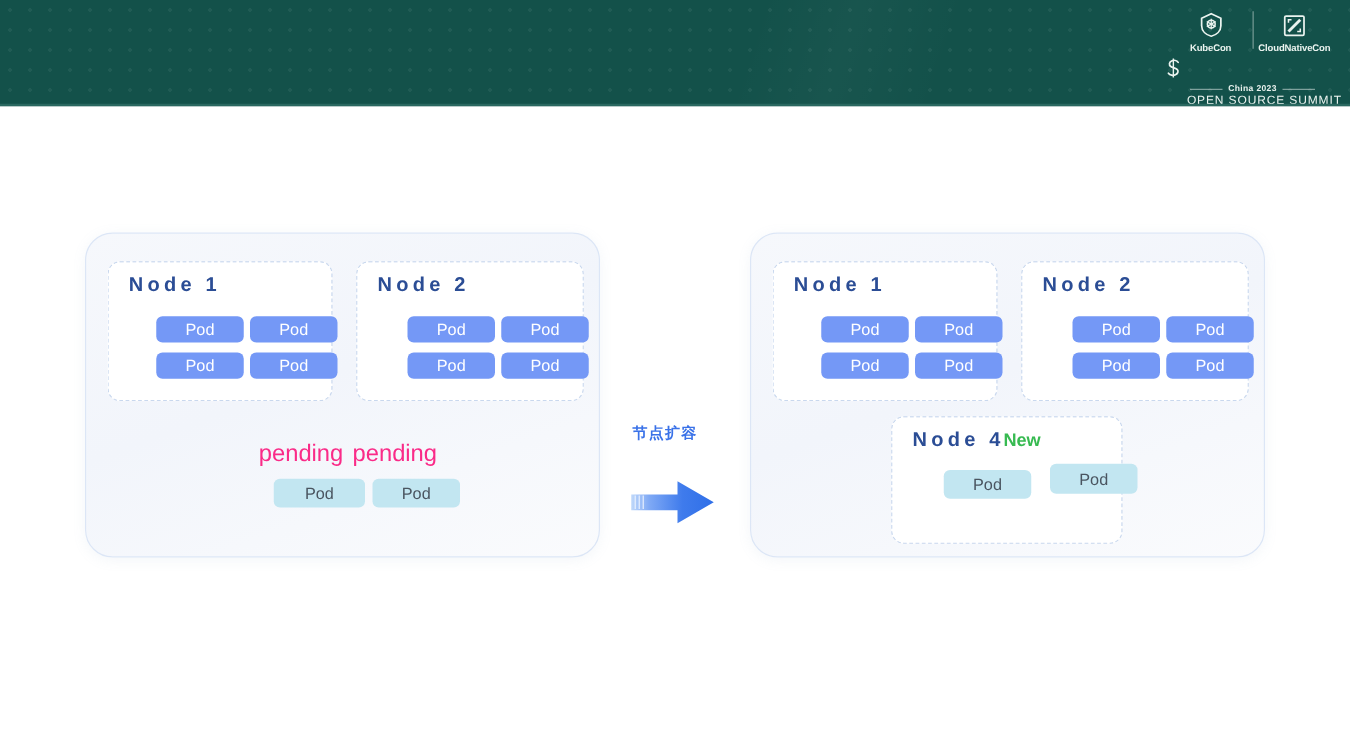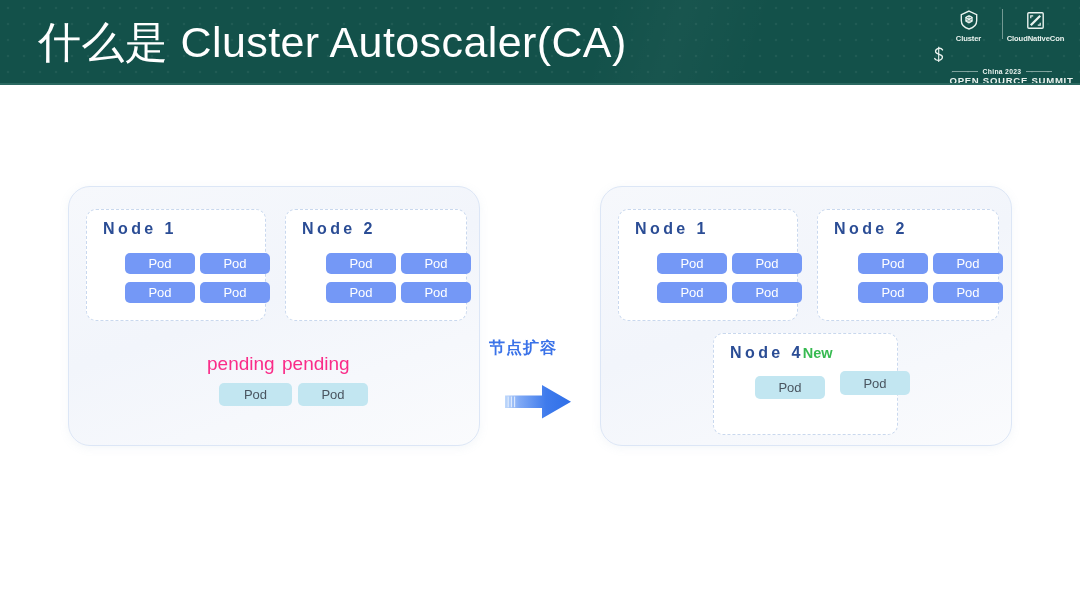--- a/index.html
+++ b/index.html
@@ -59,21 +59,21 @@
     white-space:nowrap;color:#EAF3EF;
   }
   .logo-divider{
     width:1px;height:30px;background:rgba(233,242,238,0.45);margin:0 3px 4px 3px;
   }
   .oss-row{
     display:flex;align-items:center;justify-content:center;gap:4px;
     margin-top:5px;height:17px;
   }
   .oss-text{
-    font-size:9.6px;font-weight:bold;letter-spacing:0.7px;white-space:nowrap;color:#EAF3EF;margin-top:48px;
+    font-size:9.6px;font-weight:normal;letter-spacing:0.7px;white-space:nowrap;color:#EAF3EF;margin-top:48px;
   }
   .china-row{
     display:flex;align-items:center;justify-content:center;gap:5px;margin-top:3px;
   }
   .china-rule{width:26px;height:1px;background:rgba(233,242,238,0.5);}
   .china-text{font-size:6.8px;font-weight:bold;letter-spacing:0.3px;white-space:nowrap;color:#EAF3EF;}
 
   
   .stage{
     position:absolute;left:0;top:85px;width:1026px;height:512px;
@@ -125,56 +125,55 @@
 
   .pending-label{
     position:absolute;
     font-size:19px;
     color:#FA2B88;
     white-space:nowrap;
   }
 
   
   .flow-label{
-    position:absolute;left:489px;top:253px;
-    font-size:16px;font-weight:bold;color:#3A72E8;
+    position:absolute;left:506px;top:253px;
+    font-size:12px;font-weight:bold;color:#3A72E8;
     letter-spacing:1px;white-space:nowrap;
   }
   .arrow-wrap{
     position:absolute;left:504px;top:299px;width:68px;height:36px;
   }
   .arrow-wrap svg{display:block;}
 </style>
 </head>
 <body>
 
 <div class="header">
   <div class="dots"></div>
   <div class="sheen"></div>
 
-  <div class="page-title">什么是 Cluster Autoscaler(CA)</div>
 
   <div class="logo-lockup">
     <div class="logo-row">
       <div class="logo-cell">
         <div class="logo-mark">
           <svg width="22" height="22" viewBox="0 0 24 24" aria-hidden="true">
             <path d="M12 2.2 L20.4 6.1 L20.4 12.6 C20.4 17.2 16.6 20.6 12 21.8 C7.4 20.6 3.6 17.2 3.6 12.6 L3.6 6.1 Z" fill="none" stroke="#EAF3EF" stroke-width="1.5"></path>
             <circle cx="12" cy="11.2" r="3.4" fill="none" stroke="#EAF3EF" stroke-width="1.4"></circle>
             <g stroke="#EAF3EF" stroke-width="1.1">
               <line x1="12" y1="11.2" x2="12" y2="6.6"></line>
               <line x1="12" y1="11.2" x2="15.9" y2="9.0"></line>
               <line x1="12" y1="11.2" x2="15.9" y2="13.4"></line>
               <line x1="12" y1="11.2" x2="12" y2="15.8"></line>
               <line x1="12" y1="11.2" x2="8.1" y2="13.4"></line>
               <line x1="12" y1="11.2" x2="8.1" y2="9.0"></line>
             </g>
           </svg>
         </div>
-        <div class="logo-cell-label">Cluster</div>
+        <div class="logo-cell-label">KubeCon</div>
       </div>
 
       <div class="logo-divider"></div>
 
       <div class="logo-cell">
         <div class="logo-mark">
           <svg width="21" height="21" viewBox="0 0 24 24" aria-hidden="true">
             <rect x="3.2" y="3.2" width="17.6" height="17.6" rx="1.2" fill="none" stroke="#EAF3EF" stroke-width="1.6"></rect>
             <path d="M6.6 17.4 L17.4 6.6" stroke="#EAF3EF" stroke-width="2.6"></path>
             <path d="M6.6 9.4 L6.6 6.6 L9.4 6.6" fill="none" stroke="#EAF3EF" stroke-width="1.4"></path>

